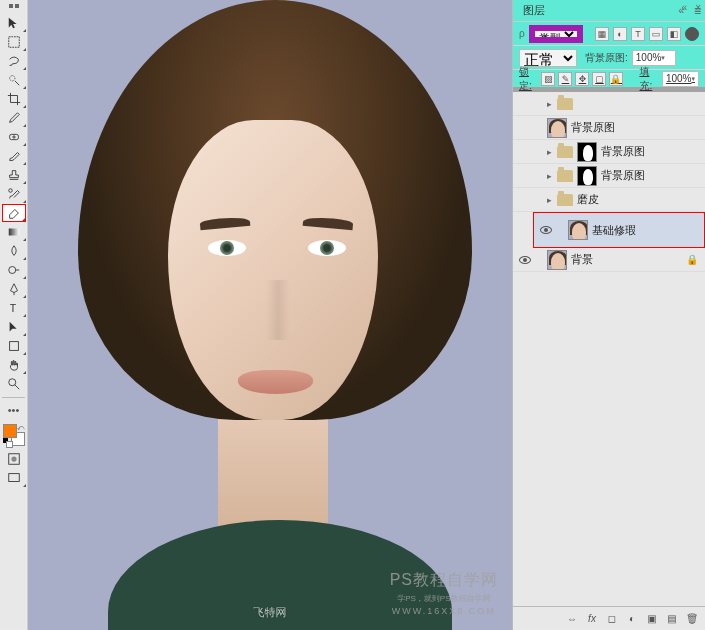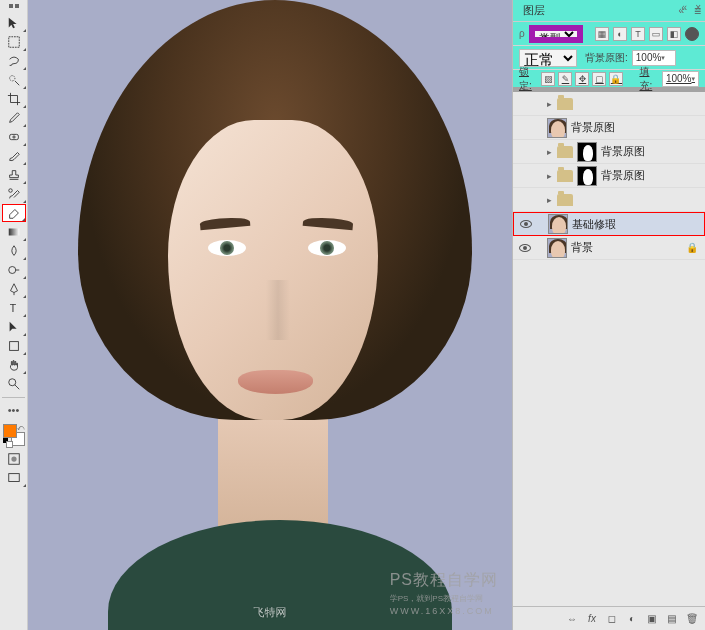--- a/index.html
+++ b/index.html
@@ -31,21 +31,21 @@
 .eye-r { position: absolute; top: 240px; left: 280px; width: 38px; height: 16px; background: #fff; border-radius: 50%; }
 .eye-r::after { content: ""; position: absolute; width: 14px; height: 14px; background: radial-gradient(circle, #2a3a2e 30%, #6b8470 60%); border-radius: 50%; left: 12px; top: 1px; }
 .brow-l { position: absolute; top: 218px; left: 172px; width: 50px; height: 10px; background: #4a3626; border-radius: 40% 60% 0 0; transform: rotate(-5deg); }
 .brow-r { position: absolute; top: 218px; left: 275px; width: 50px; height: 10px; background: #4a3626; border-radius: 60% 40% 0 0; transform: rotate(5deg); }
 .nose { position: absolute; top: 280px; left: 238px; width: 24px; height: 60px; background: linear-gradient(90deg, transparent, rgba(0,0,0,0.08), transparent); }
 .lips { position: absolute; top: 370px; left: 210px; width: 75px; height: 24px; background: linear-gradient(#d99c8c, #c47f6e); border-radius: 40% 40% 50% 50%; }
 .neck { position: absolute; top: 400px; left: 190px; width: 110px; height: 130px; background: linear-gradient(#e8ccb8, #d4b49a); }
 .shirt { position: absolute; bottom: 0; left: 80px; right: 60px; height: 110px; background: #2a4a3e; border-radius: 60% 60% 0 0 / 100% 100% 0 0; }
 
 .watermark-center { position: absolute; bottom: 10px; left: 50%; transform: translateX(-50%); color: rgba(255,255,255,0.7); font-size: 11px; text-shadow: 0 0 2px rgba(0,0,0,0.3); }
-.watermark-right { position: absolute; bottom: 14px; right: 14px; color: rgba(160,160,160,0.8); }
+.watermark-right { position: absolute; bottom: 14px; right: 14px; text-align: center; color: rgba(160,160,160,0.8); }
 .watermark-right .wm-title { font-size: 16px; letter-spacing: 1px; }
 .watermark-right .wm-sub { font-size: 8px; margin-top: 2px; }
 .watermark-right .wm-url { font-size: 9px; letter-spacing: 2px; margin-top: 2px; }
 
 
 .right-panel { width: 193px; background: #5eead4; border-left: 1px solid #bbb; display: flex; flex-direction: column; font-size: 11px; color: #333; }
 .panel-tabs { display: flex; align-items: center; height: 22px; border-bottom: 1px solid #ccc; padding-left: 4px; gap: 6px; }
 .panel-tabs .tab { padding: 3px 6px; }
 .panel-tabs .collapse { margin-left: auto; margin-right: 4px; font-size: 10px; color: #666; cursor: pointer; }
 .panel-tabs .menu { margin-right: 4px; cursor: pointer; font-size: 12px; color: #555; }
@@ -61,21 +61,21 @@
 .blend-row .lbl { font-size: 10px; color: #444; }
 .pct { width: 44px; height: 16px; border: 1px solid #bbb; background: #fff; font-size: 10px; display: inline-flex; align-items: center; padding: 0 3px; }
 .pct .arr { font-size: 7px; color: #666; }
 
 .lock-row { display: flex; align-items: center; height: 22px; padding: 0 6px; gap: 8px; border-bottom: 5px solid #a3a3a3; text-decoration: underline; }
 .lock-row .lbl { font-size: 10px; color: #444; }
 .lock-icons { display: flex; gap: 3px; }
 
 .layer-list { flex: 1; background: #e8e8e8; overflow-y: auto; }
 .layer-row { display: flex; align-items: center; height: 24px; border-bottom: 1px solid #ddd; padding-right: 6px; }
-.layer-row.selected { background: #d0d9e8; border: 1px solid red; height: 24px; }
+.layer-row.selected { background: #d0d9e8; border: 1px solid red; height: 36px; margin-left: 20px; }
 .vis-col { width: 24px; display: flex; justify-content: center; }
 .eye-icon { width: 12px; height: 8px; border: 1px solid #555; border-radius: 50%; position: relative; }
 .eye-icon::after { content: ""; position: absolute; width: 4px; height: 4px; background: #555; border-radius: 50%; left: 3px; top: 1px; }
 .indent { width: 10px; }
 .expand-tri { width: 8px; font-size: 9px; color: #666; margin-right: 2px; }
 .folder-icon { width: 16px; height: 12px; background: #d4c088; border-radius: 2px 2px 0 0; margin-right: 4px; position: relative; }
 .folder-icon::before { content: ""; position: absolute; top: -3px; left: 1px; width: 6px; height: 3px; background: #d4c088; border-radius: 1px 1px 0 0; }
 .thumb { width: 20px; height: 20px; border: 1px solid #888; margin-right: 4px; background: #a8adc8; position: relative; overflow: hidden; }
 .thumb .th-face { position: absolute; width: 14px; height: 18px; background: #e8c8b0; border-radius: 50% 50% 40% 40%; left: 3px; top: 2px; }
 .thumb .th-hair { position: absolute; width: 18px; height: 14px; background: #4a3626; border-radius: 50% 50% 0 0; left: 1px; top: 0; }
@@ -355,20 +355,21 @@
         <span class="expand-tri">▸</span>
         <span class="folder-icon"></span>
         <span class="mask-thumb"></span>
         <span class="layer-name">背景原图</span>
       </div>
       <div class="layer-row">
         <div class="vis-col"></div>
         <span class="indent"></span>
         <span class="expand-tri">▸</span>
         <span class="folder-icon"></span>
+        <span class="layer-name">磨皮</span>
       </div>
       <div class="layer-row selected">
         <div class="vis-col">
           <span class="eye-icon"></span>
         </div>
         <span class="indent"></span>
         <span class="thumb">
           <span class="th-hair"></span>
           <span class="th-face"></span>
         </span>

